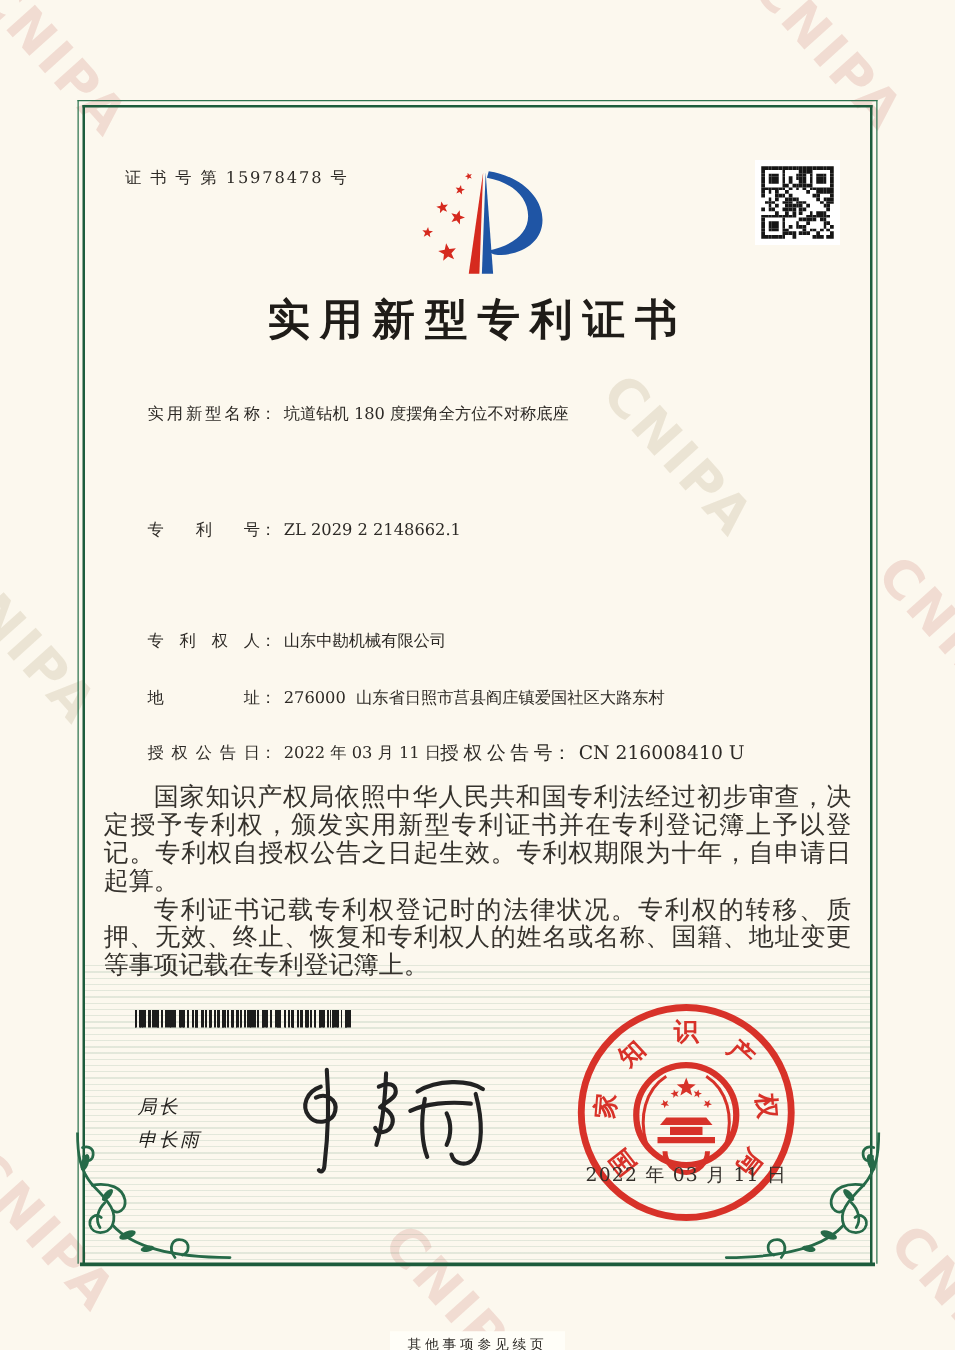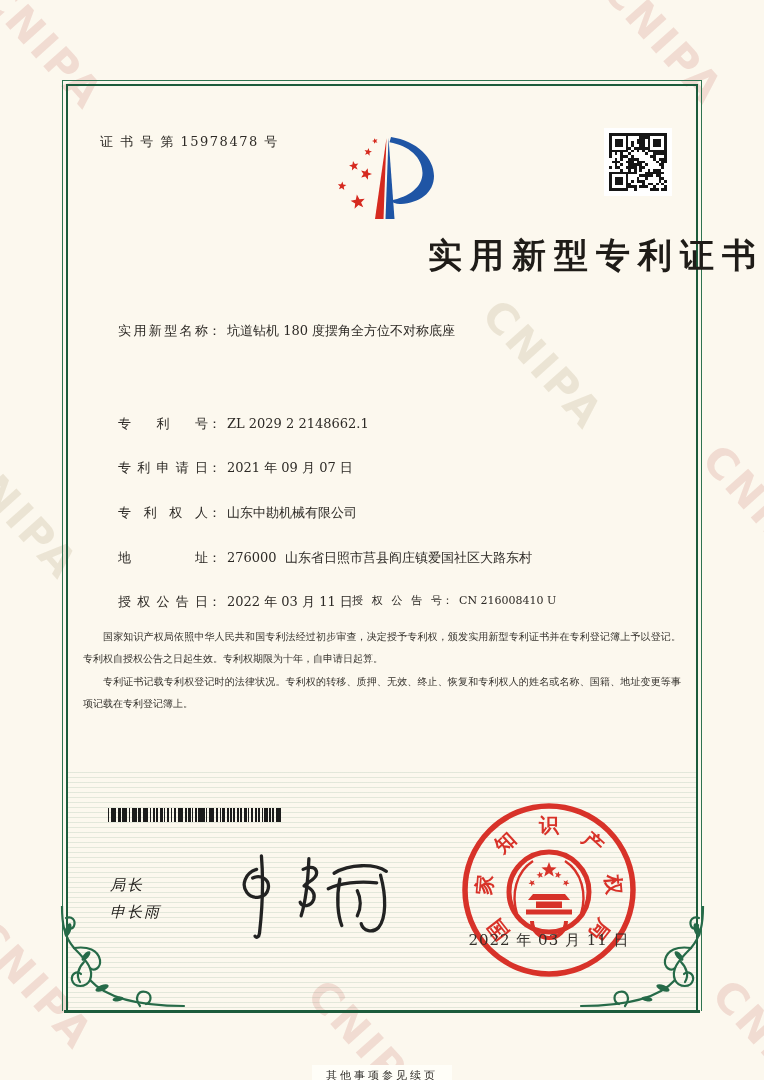--- a/index.html
+++ b/index.html
@@ -34,33 +34,33 @@
   
   .cert-no{position:absolute;left:100px;top:133px;font-size:13px;letter-spacing:1.5px;z-index:2;}
   .logo{position:absolute;left:334px;top:126px;width:112px;height:100px;z-index:2;}
   .qr-wrap{position:absolute;left:604px;top:128px;width:68px;height:68px;background:#ffffff;z-index:2;
     display:flex;align-items:center;justify-content:center;}
   .qr{display:grid;grid-template-columns:repeat(21,1fr);grid-template-rows:repeat(21,1fr);
     width:58px;height:58px;background:#fff;}
   .qr div{width:100%;height:100%;}
   .qr .on{background:#161616;}
 
-  .title{position:absolute;left:0;right:0;top:233px;text-align:right;font-size:34px;font-weight:bold;
+  .title{position:absolute;left:0;right:0;top:233px;text-align:center;font-size:34px;font-weight:bold;
     letter-spacing:8px;color:#1f1c18;z-index:2;}
 
   
   .field-row{position:absolute;left:118px;font-size:13px;z-index:2;white-space:nowrap;}
   .field-label{display:inline-block;width:90px;text-align:justify;text-align-last:justify;vertical-align:baseline;}
   .field-colon{display:inline-block;}
   .field-value{margin-left:6px;white-space:pre;}
-  .grant-no{position:absolute;left:352px;font-size:11px;z-index:2;white-space:nowrap;}
+  .grant-no{position:absolute;left:352px;font-size:15px;z-index:2;white-space:nowrap;}
 
   
   .body-text{position:absolute;left:83px;top:626px;width:598px;z-index:2;}
-  .body-text p{margin:0;font-size:10px;line-height:22.4px;text-indent:2em;text-align:justify;color:#35322d;}
+  .body-text p{margin:0;font-size:20px;line-height:22.4px;text-indent:2em;text-align:justify;color:#35322d;}
 
   
   .barcode{position:absolute;left:108px;top:808px;width:173px;height:14px;z-index:2;
     background-image:
       repeating-linear-gradient(90deg,#1c1c1c 0 1.5px,transparent 1.5px 3.5px),
       repeating-linear-gradient(90deg,#1c1c1c 0 1px,transparent 1px 6px),
       repeating-linear-gradient(90deg,transparent 0 4px,#1c1c1c 4px 6.5px,transparent 6.5px 11px);}
   .commissioner{position:absolute;left:110px;font-size:15px;z-index:2;
     font-family:"DejaVu Sans","Liberation Sans",sans-serif;color:#23211e;letter-spacing:2px;font-style:italic;}
   .sig{position:absolute;left:228px;top:850px;width:185px;height:92px;z-index:3;}
@@ -595,23 +595,20 @@
   </div>
 
   <div class="title">实用新型专利证书</div>
 
   <div class="field-row" style="top:322px">
     <span class="field-label">实用新型名称</span><span class="field-colon">：</span><span class="field-value">坑道钻机 180 度摆角全方位不对称底座</span>
   </div>
   <div class="field-row" style="top:415px">
     <span class="field-label">专利号</span><span class="field-colon">：</span><span class="field-value">ZL 2029 2 2148662.1</span>
   </div>
-  <div class="field-row" style="top:459px">
-    <span class="field-label">专利申请日</span><span class="field-colon">：</span><span class="field-value">2021 年 09 月 07 日</span>
-  </div>
   <div class="field-row" style="top:504px">
     <span class="field-label">专利权人</span><span class="field-colon">：</span><span class="field-value">山东中勘机械有限公司</span>
   </div>
   <div class="field-row" style="top:549px">
     <span class="field-label">地址</span><span class="field-colon">：</span><span class="field-value">276000  山东省日照市莒县阎庄镇爱国社区大路东村</span>
   </div>
   <div class="field-row" style="top:593px">
     <span class="field-label">授权公告日</span><span class="field-colon">：</span><span class="field-value">2022 年 03 月 11 日</span>
   </div>
   <div class="grant-no" style="top:593px">

